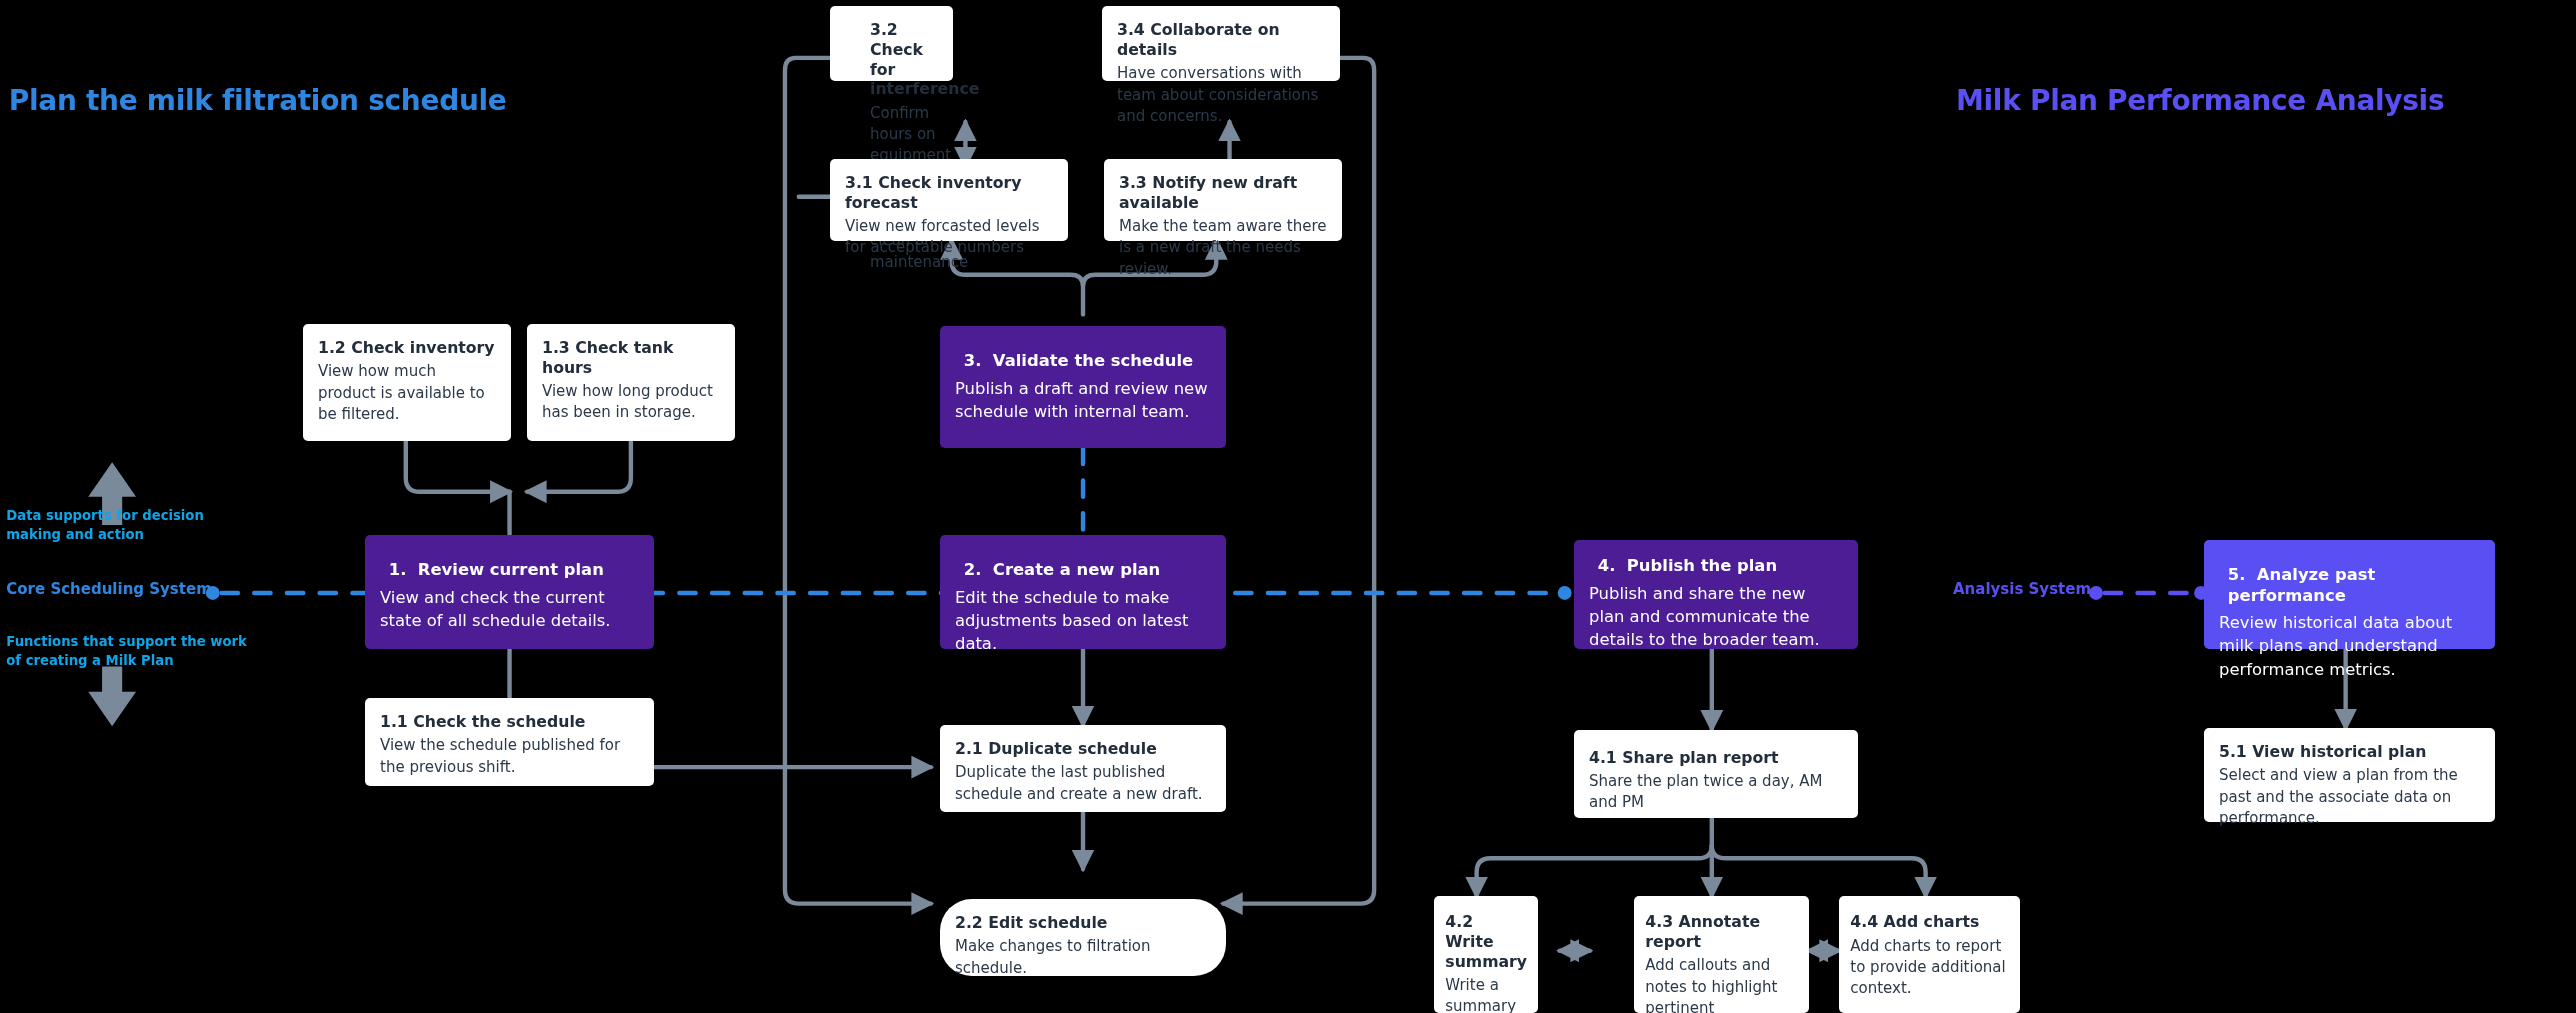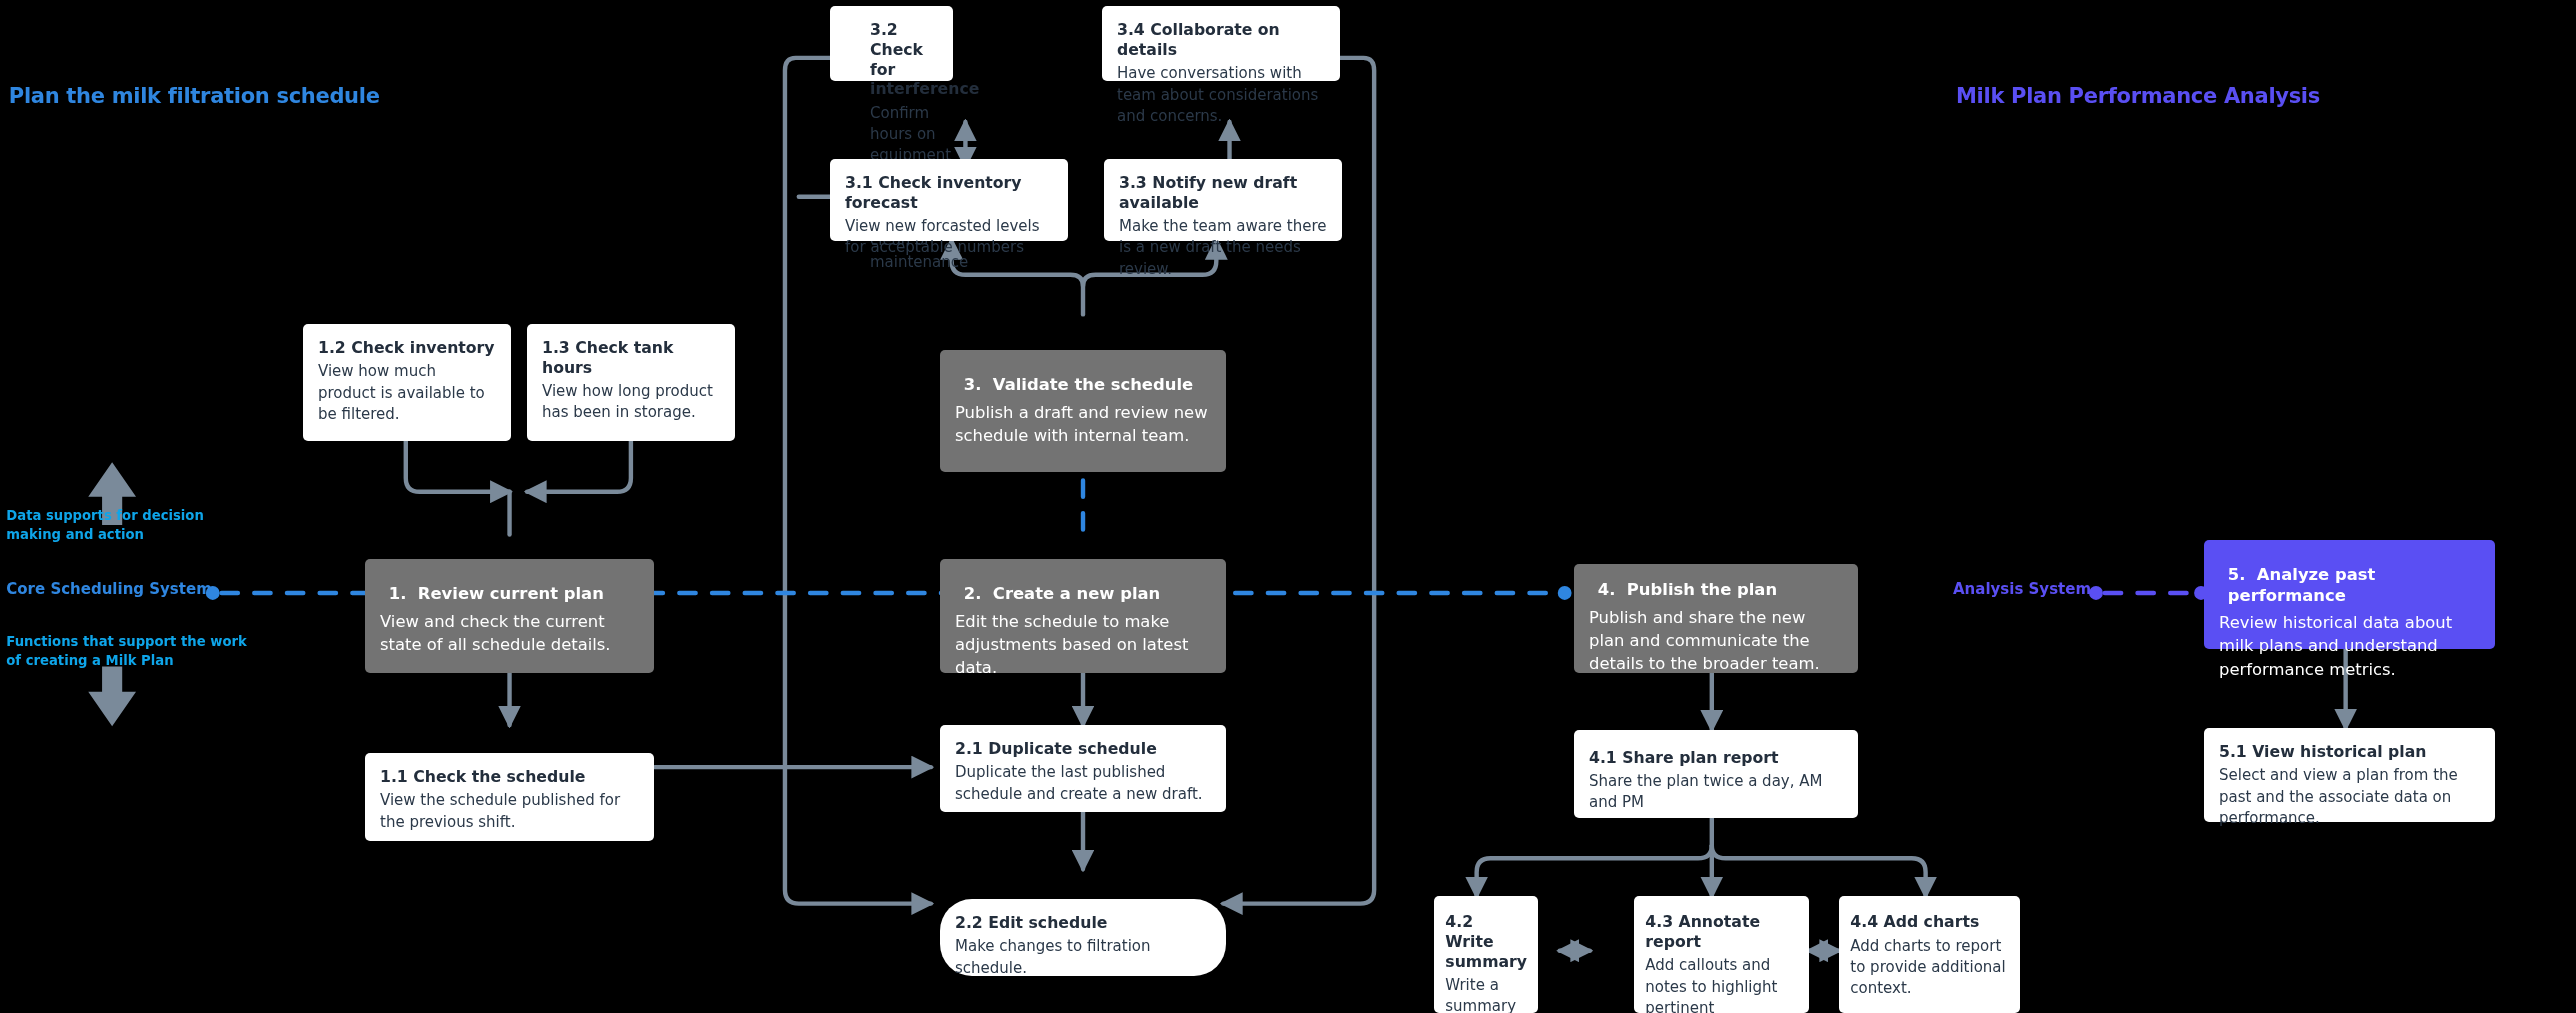--- a/index.html
+++ b/index.html
@@ -21,21 +21,21 @@
     left: 0; top: 0;
     width: 2576px; height: 1013px;
     pointer-events: none;
   }
 
   
   .section-title {
     position: absolute;
     font-family: "DejaVu Sans", sans-serif;
     font-weight: 700;
-    font-size: 21px;
+    font-size: 28px;
     letter-spacing: -0.3px;
     white-space: nowrap;
   }
   .title-left  { left: 8.8px;  top: 84px; color: #2F86E0; }
   .title-right { left: 1956px; top: 84px; color: #5A4FF3; }
 
   
   .legend-text {
     position: absolute;
     color: #0ea5e9;
@@ -77,21 +77,21 @@
     font-size: 15px;
     line-height: 1.42;
   }
 
   .card.white {
     background: #FFFFFF;
   }
   .card.white .t { color: #232E3C; }
   .card.white .d { color: #2B3949; }
 
-  .card.primary { background: #737373; margin-top: 24px; }
+  .card.primary { background: #4c1d95; }
   .card.primary .t,
   .card.primary .d { color: #FFFFFF; }
   .card.primary .t { font-size: 16.4px; padding-left: 8.8px; margin-bottom: 5px; }
   .card.primary .d { font-size: 16.4px; }
 
   .card.accent { background: #5A4FF3; }
   .card.accent .t,
   .card.accent .d { color: #FFFFFF; }
   .card.accent .t { font-size: 16.4px; padding-left: 8.8px; margin-bottom: 5px; }
   .card.accent .d { font-size: 16.4px; }
@@ -228,21 +228,21 @@
   <div class="card primary" style="left:1574px; top:540px; width:284px; height:109px; padding-top:16.4px;">
     <div class="t"><span>4.</span>&nbsp;&nbsp;<b>Publish the plan</b></div>
     <div class="d">Publish and share the new plan and communicate the details to the broader team.</div>
   </div>
 
   <div class="card accent tall-pad" style="left:2204px; top:540px; width:291px; height:109px;">
     <div class="t"><span>5.</span>&nbsp;&nbsp;<b>Analyze past performance</b></div>
     <div class="d">Review historical data about milk plans and understand performance metrics.</div>
   </div>
 
-  <div class="card white" style="left:365px; top:753px; width:289px; height:88px;">
+  <div class="card white" style="left:365px; top:698px; width:289px; height:88px;">
     <div class="t">1.1 Check the schedule</div>
     <div class="d">View the schedule published for the previous shift.</div>
   </div>
 
   <div class="card white" style="left:940px; top:725px; width:286px; height:87px;">
     <div class="t">2.1 Duplicate schedule</div>
     <div class="d">Duplicate the last published schedule and create a new draft.</div>
   </div>
 
   <div class="card white" style="left:1574px; top:730px; width:284px; height:88px; padding-top:17.6px;">

